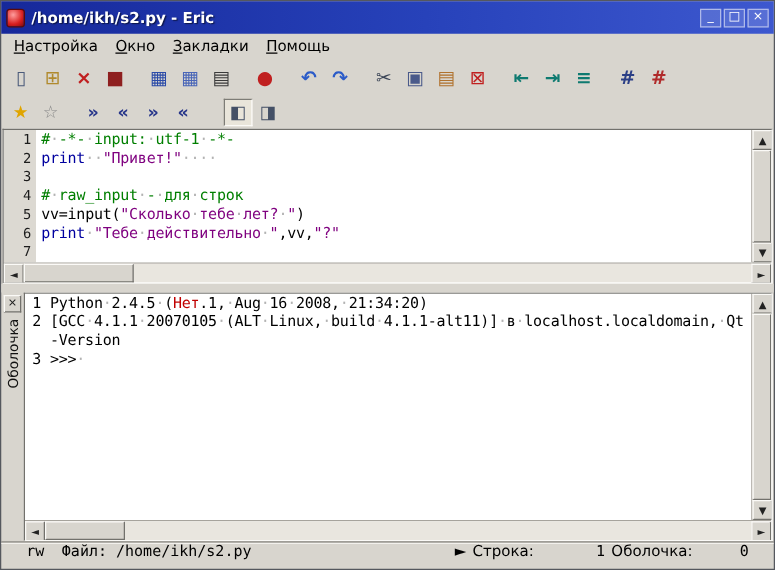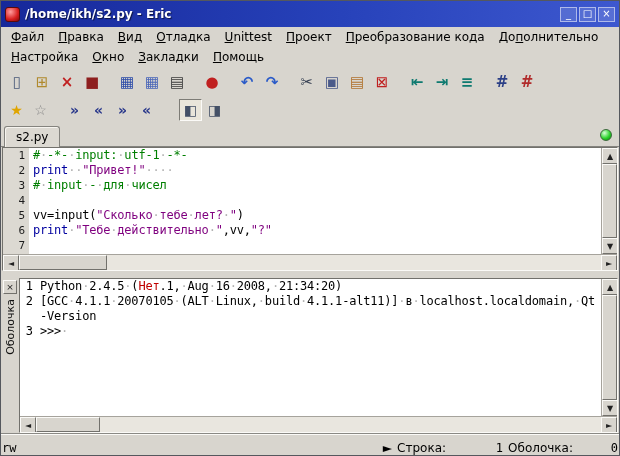--- a/index.html
+++ b/index.html
@@ -68,51 +68,41 @@
   
   .shell-row{flex:1;display:flex;overflow:hidden}
   .side{flex:0 0 18px;width:18px;display:flex;flex-direction:column;align-items:center;padding-top:2px;gap:5px}
   .side-close{width:14px;height:14px;background:#d8d5ce;border:1px solid;border-color:#fbfaf7 #72716c #72716c #fbfaf7;font-size:9px;line-height:10px;text-align:center;color:#222;font-family:"DejaVu Sans",sans-serif;padding:0}
   .side-label{writing-mode:vertical-rl;transform:rotate(180deg);font-size:11px;color:#111;white-space:nowrap}
   .shell-main{flex:1;display:flex;flex-direction:column;overflow:hidden;margin-right:1px}
   .shell-main .codearea{background:#fff}
   .shell-main .lnum{flex:0 0 16px;width:16px;font-size:12px;padding-right:3px;color:#000}
 
   
-  .statusbar{flex:0 0 22px;height:22px;display:flex;align-items:flex-end;padding:0 1px;gap:14px;border-top:1px solid #8a8984;box-shadow:inset 0 1px 0 #fbfaf7;font-size:12px}
+  .statusbar{flex:0 0 22px;height:22px;display:flex;align-items:flex-start;padding:0 20px;gap:14px;border-top:1px solid #8a8984;box-shadow:inset 0 1px 0 #fbfaf7;font-size:12px}
   .sb-mono{font-family:"DejaVu Sans Mono",monospace;font-size:12px;white-space:nowrap}
   .sb-right{margin-left:auto;display:flex;align-items:center;gap:5px}
   .sb-val{min-width:52px;text-align:right;font-family:"DejaVu Sans Mono",monospace}
   .sb-val2{min-width:40px}
 </style>
 </head>
 <body>
 
 <div class="window">
 
   <div class="titlebar">
     <span class="win-icon"></span>
     <span class="title">/home/ikh/s2.py - Eric</span>
     <span class="tb-buttons" id="tb-buttons">
         <span class="tbtn">_</span>
         <span class="tbtn">□</span>
         <span class="tbtn">×</span>
       </span>
   </div>
 
-  <div class="menubar" id="menu1">
-      <span class="menu-item"><u>Ф</u>айл</span>
-      <span class="menu-item"><u>П</u>равка</span>
-      <span class="menu-item"><u>В</u>ид</span>
-      <span class="menu-item"><u>О</u>тладка</span>
-      <span class="menu-item"><u>U</u>nittest</span>
-      <span class="menu-item"><u>П</u>роект</span>
-      <span class="menu-item"><u>П</u>реобразование кода</span>
-      <span class="menu-item">До<u>п</u>олнительно</span>
-    </div>
   <div class="menubar" id="menu2">
       <span class="menu-item"><u>Н</u>астройка</span>
       <span class="menu-item"><u>О</u>кно</span>
       <span class="menu-item"><u>З</u>акладки</span>
       <span class="menu-item"><u>П</u>омощь</span>
     </div>
 
   <div class="toolbar tb1" id="toolbar1">
       <button class="tool">
         <span style="color: rgb(74, 90, 122);">▯</span>
@@ -201,32 +191,28 @@
       <span class="toolsep"></span>
       <span class="toolsep"></span>
       <button class="tool pressed">
         <span style="color: rgb(68, 80, 102);">◧</span>
       </button>
       <button class="tool">
         <span style="color: rgb(68, 80, 102);">◨</span>
       </button>
     </div>
 
-  <div class="tabbar">
-    <div class="tab"><span>s2.py</span></div>
-    <span class="led"></span>
-  </div>
 
   <div class="frame editor-wrap">
     <div class="surface">
       <div class="codearea" id="editor-lines">
           <div class="cline"><span class="lnum">1</span><span class="ctext"><span class="c-comment">#</span><span class="c-ws">·</span><span class="c-comment">-*-</span><span class="c-ws">·</span><span class="c-comment">input:</span><span class="c-ws">·</span><span class="c-comment">utf-1</span><span class="c-ws">·</span><span class="c-comment">-*-</span></span></div>
           <div class="cline"><span class="lnum">2</span><span class="ctext"><span class="c-keyword">print</span><span class="c-ws">·</span><span class="c-ws">·</span><span class="c-string">"Привет!"</span><span class="c-ws">·</span><span class="c-ws">·</span><span class="c-ws">·</span><span class="c-ws">·</span></span></div>
-          <div class="cline"><span class="lnum">3</span><span class="ctext"><span class="c-comment">#</span><span class="c-ws">·</span><span class="c-comment">input</span><span class="c-ws">·</span><span class="c-comment">-</span><span class="c-ws">·</span><span class="c-comment">для</span><span class="c-ws">·</span><span class="c-comment">чисел</span></span></div>
-          <div class="cline"><span class="lnum">4</span></div>
+          <div class="cline"><span class="lnum">3</span></div>
+          <div class="cline"><span class="lnum">4</span><span class="ctext"><span class="c-comment">#</span><span class="c-ws">·</span><span class="c-comment">raw_input</span><span class="c-ws">·</span><span class="c-comment">-</span><span class="c-ws">·</span><span class="c-comment">для</span><span class="c-ws">·</span><span class="c-comment">строк</span></span></div>
           <div class="cline"><span class="lnum">5</span><span class="ctext"><span class="c-plain">vv=input(</span><span class="c-string">"Сколько</span><span class="c-ws">·</span><span class="c-string">тебе</span><span class="c-ws">·</span><span class="c-string">лет?</span><span class="c-ws">·</span><span class="c-string">"</span><span class="c-plain">)</span></span></div>
           <div class="cline"><span class="lnum">6</span><span class="ctext"><span class="c-keyword">print</span><span class="c-ws">·</span><span class="c-string">"Тебе</span><span class="c-ws">·</span><span class="c-string">действительно</span><span class="c-ws">·</span><span class="c-string">"</span><span class="c-plain">,vv,</span><span class="c-string">"?"</span></span></div>
           <div class="cline"><span class="lnum">7</span><span class="ctext"></span></div>
         </div>
       <div class="vscroll">
         <span class="sbtn sb-up"></span>
         <span class="vtrack">
             <span class="vthumb"></span>
           </span>
         <span class="sbtn sb-down"></span>
@@ -269,20 +255,21 @@
         <span class="htrack">
             <span class="hthumb sh"></span>
           </span>
         <span class="sbtn sb-right"></span>
       </div>
     </div>
   </div>
 
   <div class="statusbar">
     <span class="sb-mono">rw</span>
+    <span class="sb-mono"><span>Файл:</span>&nbsp;<span>/home/ikh/s2.py</span></span>
     <span class="sb-right">
       <span>Строка:</span>
       <span class="sb-val">1</span>
       <span>Оболочка:</span>
       <span class="sb-val sb-val2">0</span>
     </span>
   </div>
 
 </div>
 

